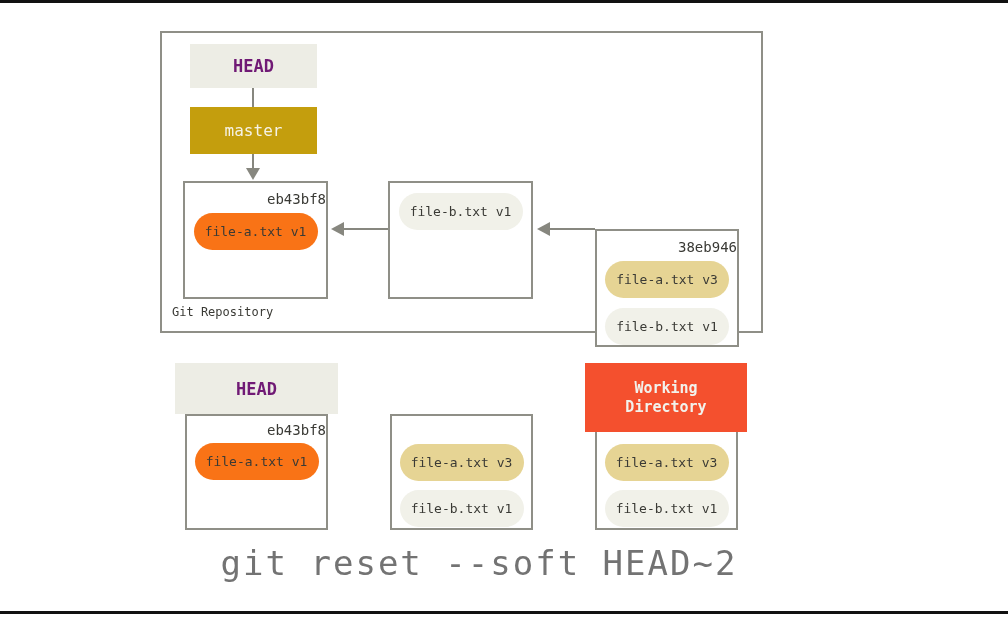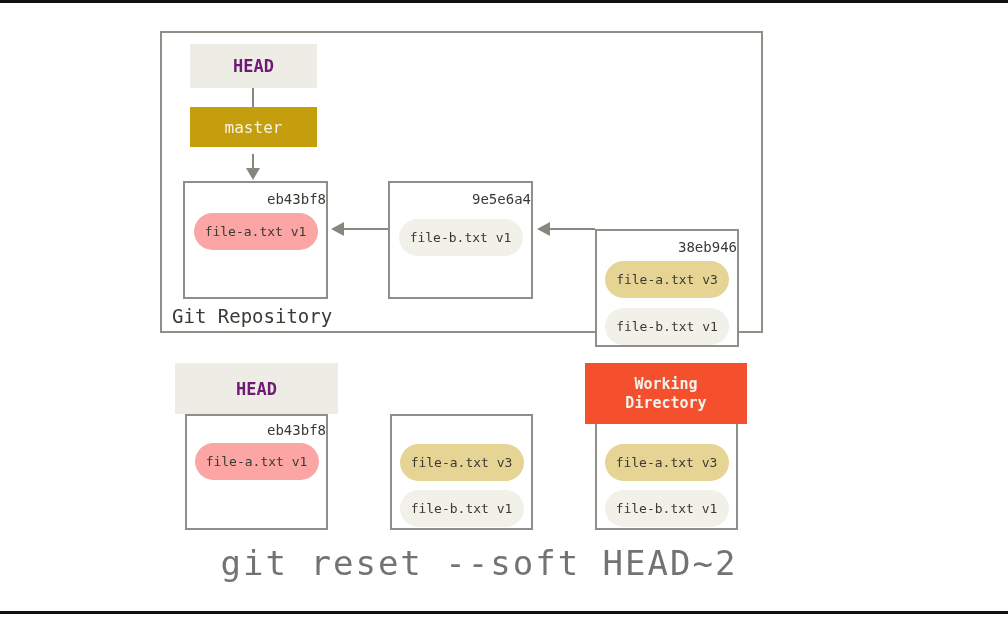--- a/index.html
+++ b/index.html
@@ -14,67 +14,66 @@
   .node-box  { border:2px solid #8f8f87; background:#ffffff; }
   .hdr { display:flex; align-items:center; justify-content:center; text-align:center; }
   .hdr-light  { background:#edede5; color:#701a75; font-size:17px; font-weight:bold; }
   .hdr-gold   { background:#c49e0d; color:#f5f2e6; font-size:16px; }
   .hdr-teal   { background:#0e8c96; color:#f2f2ec; font-size:17px; font-weight:bold; }
   .hdr-orange { background:#f4502e; color:#f2f2ec; font-size:15px; font-weight:bold;
                 line-height:19px; white-space:pre-line; }
   .hash { text-align:right; font-size:14px; padding-top:6px; line-height:20px; }
   .pill { width:124px; height:37px; line-height:37px; border-radius:19px;
           margin:0 auto; text-align:center; font-size:13px; color:#3a3a35; }
-  .pill-blue   { background:#fca5a5; }
+  .pill-blue   { background:#f97316; }
   .pill-pink   { background:#f2aca6; }
   .pill-yellow { background:#e6d494; }
   .pill-gray   { background:#f1f1e9;text-align:center; }
   .vline { width:2px; background:#87877f; }
   .hline { height:2px; background:#87877f; }
   .tri-down { width:0; height:0; border-left:7px solid transparent;
               border-right:7px solid transparent; border-top:12px solid #87877f; }
   .tri-left { width:0; height:0; border-top:7px solid transparent;
               border-bottom:7px solid transparent; border-right:13px solid #87877f; }
-  .repo-label { font-size:19px; }
+  .repo-label { font-size:12px; }
   .caption { font-size:34px; letter-spacing:2px; color:#737373; text-align:center; }
 </style>
 </head>
 <body>
 
 <div class="slide">
 
   <div class="abs edge-line" style="left:0;top:0;width:1008px;height:3px;"></div>
   <div class="abs edge-line" style="left:0;top:611px;width:1008px;height:3px;"></div>
 
   <div class="abs outer-box" style="left:160px;top:31px;width:603px;height:302px;"></div>
   <div class="abs repo-label" style="left:172px;top:305px;">Git Repository</div>
 
   <div class="abs hdr hdr-light" style="left:190px;top:44px;width:127px;height:44px;">
     <span>HEAD</span>
   </div>
 
   <div class="abs vline" style="left:252px;top:88px;height:19px;"></div>
 
-  <div class="abs hdr hdr-gold" style="left:190px;top:107px;width:127px;height:40px;">
+  <div class="abs hdr hdr-gold" style="left:190px;top:107px;width:127px;height:47px;">
     <span>master</span>
   </div>
 
   <div class="abs vline" style="left:252px;top:154px;height:14px;"></div>
   <div class="abs tri-down" style="left:246px;top:168px;"></div>
 
   <div class="abs node-box" style="left:183px;top:181px;width:145px;height:118px;">
     <div class="hash">eb43bf8</div>
     <div class="pill pill-blue" style="margin-top:4px;">file-a.txt v1</div>
   </div>
 
   <div class="abs tri-left" style="left:331px;top:222px;"></div>
   <div class="abs hline" style="left:343px;top:228px;width:45px;"></div>
 
   <div class="abs node-box" style="left:388px;top:181px;width:145px;height:118px;">
-    <div class="hash">9e5e6a4</div>
     <div class="pill pill-gray" style="margin-top:10px;">file-b.txt v1</div>
   </div>
 
   <div class="abs tri-left" style="left:537px;top:222px;"></div>
   <div class="abs hline" style="left:549px;top:228px;width:46px;"></div>
 
   <div class="abs node-box" style="left:595px;top:181px;width:144px;height:118px;margin-top:48px;">
     <div class="hash">38eb946</div>
     <div class="pill pill-yellow" style="margin-top:4px;">file-a.txt v3</div>
     <div class="pill pill-gray" style="margin-top:10px;">file-b.txt v1</div>
@@ -90,20 +89,20 @@
 
   <div class="abs node-box" style="left:390px;top:414px;width:143px;height:116px;">
     <div class="pill pill-yellow" style="margin-top:28px;">file-a.txt v3</div>
     <div class="pill pill-gray" style="margin-top:9px;">file-b.txt v1</div>
   </div>
 
   <div class="abs node-box" style="left:595px;top:414px;width:143px;height:116px;">
     <div class="pill pill-yellow" style="margin-top:28px;">file-a.txt v3</div>
     <div class="pill pill-gray" style="margin-top:9px;">file-b.txt v1</div>
   </div>
-  <div class="abs hdr hdr-orange" style="left:585px;top:363px;width:162px;height:61px;">
+  <div class="abs hdr hdr-orange" style="left:585px;top:363px;width:162px;height:69px;">
     <span>Working
 Directory</span>
   </div>
 
   <div class="abs caption" style="left:0;top:543px;width:958px;">git reset --soft HEAD~2</div>
 
 </div>
 
 </body></html>

